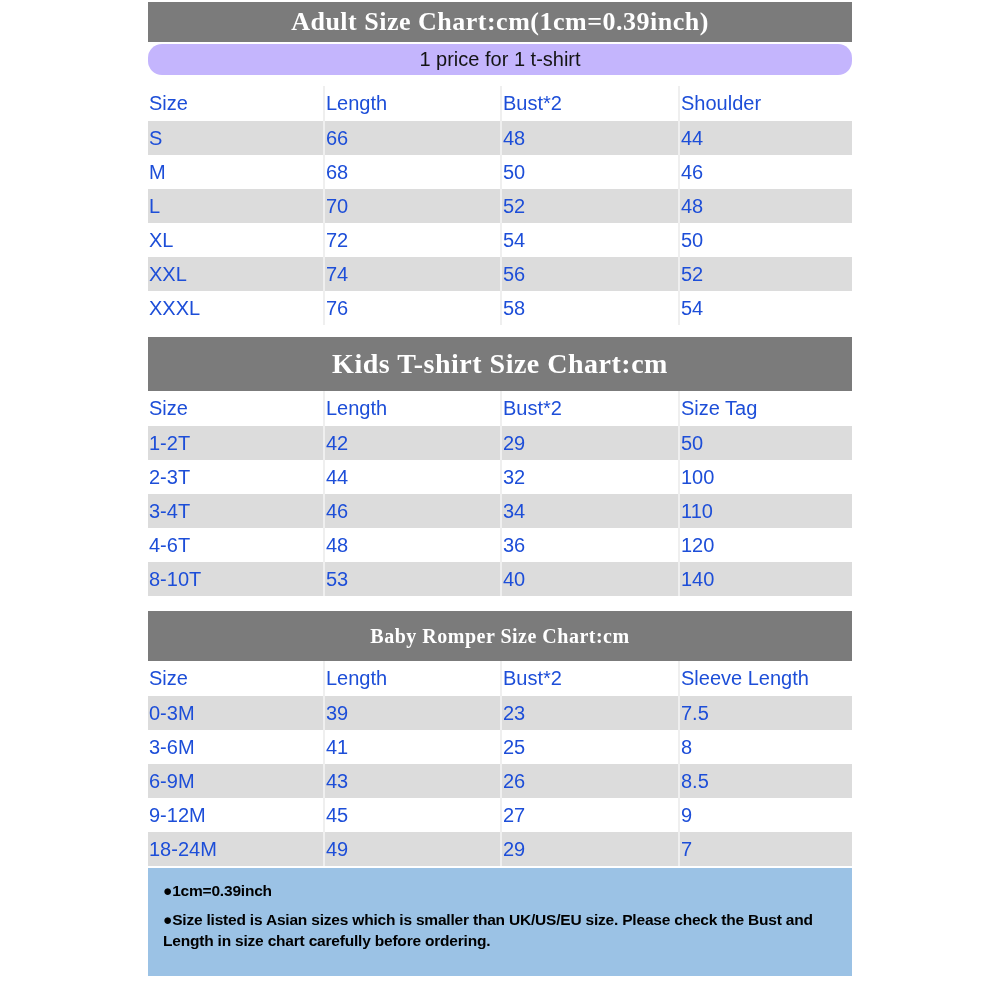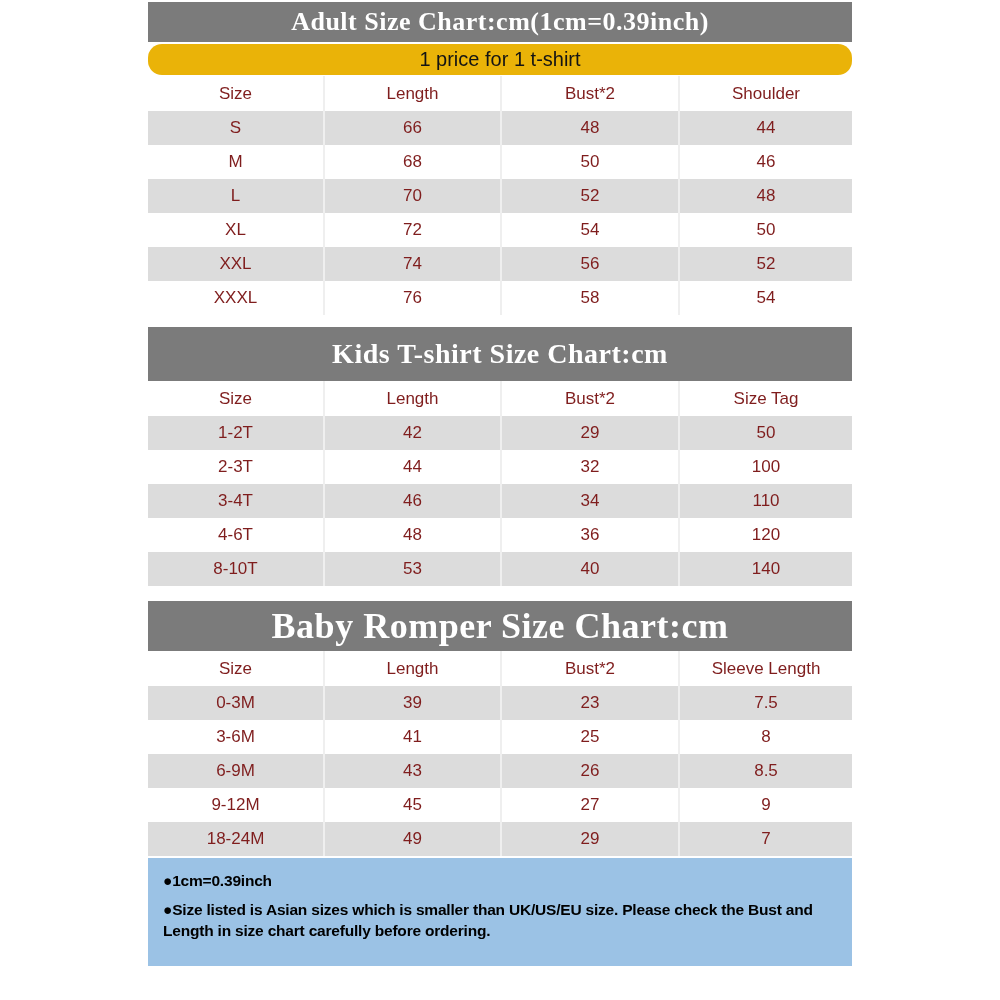--- a/index.html
+++ b/index.html
@@ -13,30 +13,30 @@
   }
   .wrap{position:absolute;left:148px;top:2px;width:704px;}
 
   .banner-gray{
     background:#7b7b7b;color:#ffffff;
     font-family:"Liberation Serif", serif;font-weight:bold;
     text-align:center;letter-spacing:.5px;
   }
   .adult-banner{height:40px;line-height:40px;font-size:26px;margin-bottom:2px;}
   .kids-banner{height:54px;line-height:54px;font-size:28px;}
-  .baby-banner{height:50px;line-height:50px;font-size:36px;text-align:center;}
+  .baby-banner{height:50px;line-height:50px;font-size:20px;text-align:center;}
 
   .price-banner{
-    height:31px;line-height:31px;background:#eab308;
-    text-align:center;font-size:20px;color:#141414;margin-bottom:1px;border-radius:14px;
+    height:31px;line-height:31px;background:#c4b5fd;
+    text-align:center;font-size:20px;color:#141414;margin-bottom:11px;border-radius:14px;
   }
 
   .size-table{
     width:704px;border-collapse:separate;border-spacing:0;table-layout:fixed;
-    font-size:17px;text-align:center;color:#7f1d1d;
+    font-size:20px;text-align:left;color:#1d4ed8;
   }
   .size-table th{height:33px;font-weight:normal;background:#ffffff;}
   .size-table td{height:32px;}
   .size-table th:not(:first-child),
   .size-table td:not(:first-child){border-left:2px solid #efefef;}
   .size-table tbody tr:nth-child(odd) td{background:#dcdcdc;}
 
   .kids-section{margin-top:12px;}
   .baby-section{margin-top:15px;}
 

